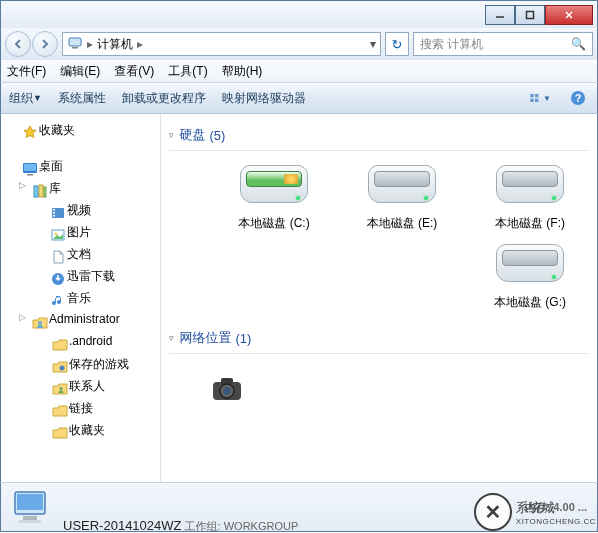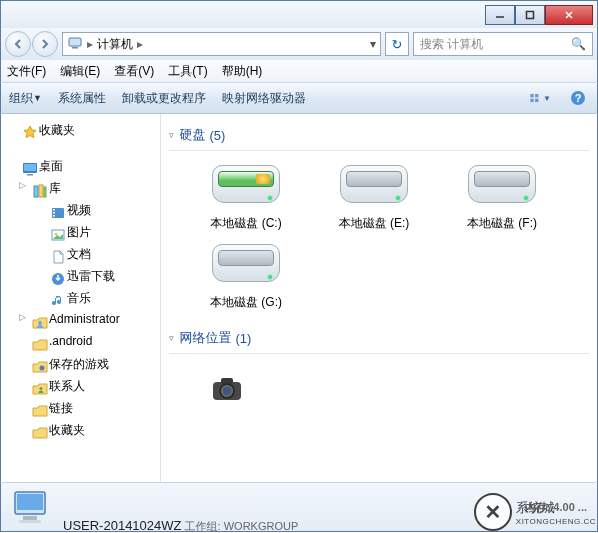--- a/index.html
+++ b/index.html
@@ -34,28 +34,28 @@
 .tbicon { width: 22px; height: 22px; display: flex; align-items: center; justify-content: center; color: #3a6aa0; }
 
 
 .main { display: flex; height: 368px; border-left: 1px solid #5a7aa0; border-right: 1px solid #5a7aa0; }
 .sidebar { width: 160px; background: #fff; border-right: 1px solid #dae4ef; overflow: hidden; padding: 8px 0; }
 .treeitem { display: flex; height: 22px; font-size: 12px; padding-left: 8px; cursor: default; }
 .treeitem .tw { width: 12px; color: #888; font-size: 9px; }
 .treeitem .ic { width: 18px; display: flex; align-items: center; justify-content: center; }
 .treeitem.in1 { padding-left: 18px; }
 .treeitem.in2 { padding-left: 36px; }
-.treeitem.in3 { padding-left: 30px; }
+.treeitem.in3 { padding-left: 50px; }
 .treegap { height: 14px; }
 
 .content { flex: 1; background: #fff; overflow: hidden; padding: 8px 8px 0 8px; }
 .grouphdr { display: flex; align-items: center; font-size: 13px; color: #1e4e9e; padding: 4px 0 6px 0; border-bottom: 1px solid #e0e8f0; margin-bottom: 10px; }
 .grouphdr .tw { margin-right: 6px; font-size: 9px; color: #666; }
 .grouphdr .cnt { margin-left: 4px; }
-.drives { display: flex; flex-wrap: wrap; gap: 8px 10px; padding-left: 18px; margin-bottom: 14px; }
+.drives { display: flex; flex-wrap: wrap; gap: 8px 10px; padding-left: 18px; margin-bottom: 14px; justify-content: flex-end; }
 .drive { width: 118px; display: flex; flex-direction: column; align-items: center; font-size: 12px; cursor: default; }
 .driveicon { width: 80px; height: 50px; position: relative; margin-bottom: 4px; }
 .driveicon .shell { position: absolute; inset: 4px 6px 8px 6px; background: linear-gradient(180deg, #fafcfd 0%, #d8e0e6 100%); border: 1px solid #a0acb6; border-radius: 10px 10px 12px 12px; }
 .driveicon .slot { position: absolute; left: 12px; right: 12px; top: 10px; height: 16px; border-radius: 4px; background: linear-gradient(180deg, #e0e6ea 0%, #b0bac2 100%); border: 1px solid #8a96a0; }
 .driveicon.sys .slot { background: linear-gradient(180deg, #f0fff0 0%, #60c060 60%, #60c060 100%); border-color: #408040; }
 .driveicon.sys .slot::after { content: ""; position: absolute; right: 3px; top: 2px; width: 14px; height: 10px; background: radial-gradient(circle, #ffe070 0%, #e0a020 100%); border-radius: 2px; }
 .driveicon .led { position: absolute; right: 14px; bottom: 11px; width: 4px; height: 4px; border-radius: 50%; background: #40e080; box-shadow: 0 0 2px #40e080; }
 
 .netitem { width: 80px; height: 48px; display: flex; align-items: center; justify-content: center; margin-left: 18px; }
 .netitem svg { width: 48px; height: 36px; }

